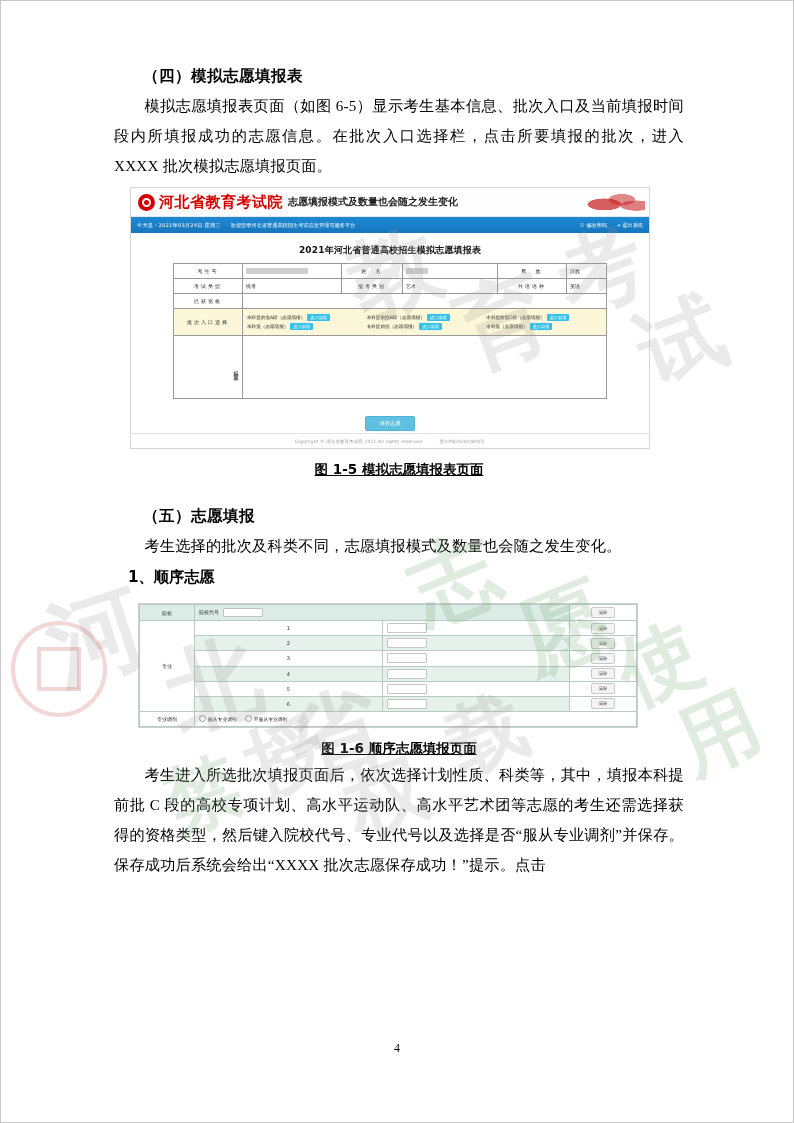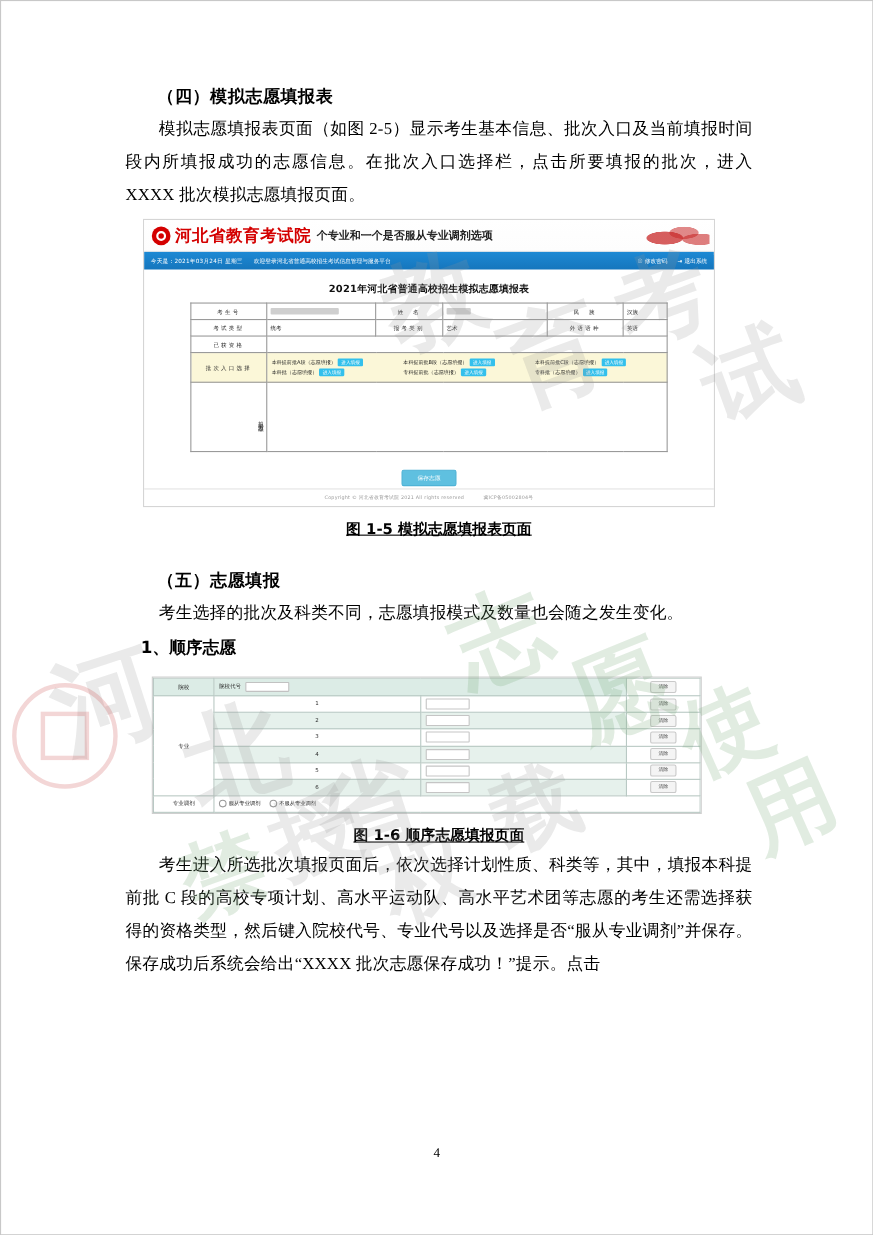--- a/index.html
+++ b/index.html
@@ -16,21 +16,21 @@
     width: 794px;
     height: 1123px;
     background: #fff;
     border: 1px solid #c8c8c8;
     box-sizing: border-box;
     overflow: hidden;
   }
   .content {
     position: absolute;
     left: 113px;
-    top: 72px;
+    top: 60px;
     width: 570px;
     height: 980px;
   }
 
   
   .watermark {
     position: absolute;
     inset: 0;
     pointer-events: none;
     overflow: hidden;
@@ -374,28 +374,28 @@
     <div class="wm-text" style="left:430px; top:700px; font-size:78px; transform:rotate(-22deg);">载</div>
     <div class="wm-text wm-green" style="left:150px; top:760px; font-size:76px; transform:rotate(-20deg);">禁</div>
     <div class="wm-red-seal" style="left:10px; top:620px;"></div>
   </div>
 
   <div class="content">
 
     <div class="sec-heading-wrap">
       <h2 class="sec-heading">（四）模拟志愿填报表</h2>
     </div>
-    <p class="para">模拟志愿填报表页面（如图 2-5）显示考生基本信息、批次入口及当前填报时间段内所填报成功的志愿信息。在批次入口选择栏，点击所要填报的批次，进入 XXXX 批次模拟志愿填报页面。</p>
+    <p class="para">模拟志愿填报表页面（如图 6-5）显示考生基本信息、批次入口及当前填报时间段内所填报成功的志愿信息。在批次入口选择栏，点击所要填报的批次，进入 XXXX 批次模拟志愿填报页面。</p>
 
     <div class="shot shot-1">
 
       <div class="hdr-band">
         <span class="logo-mark"></span>
         <span class="logo-text">河北省教育考试院</span>
-        <span class="logo-sub">个专业和一个是否服从专业调剂选项</span>
+        <span class="logo-sub">志愿填报模式及数量也会随之发生变化</span>
         <span class="hdr-deco"></span>
       </div>
 
       <div class="nav-band">
         <span class="nav-left">今天是：2021年03月24日 星期三</span>
         <span class="nav-welcome">欢迎登录河北省普通高校招生考试信息管理与服务平台</span>
         <span class="nav-right">
           <span>
             <span class="nav-ico">☉</span><span>修改密码</span>
           </span>

